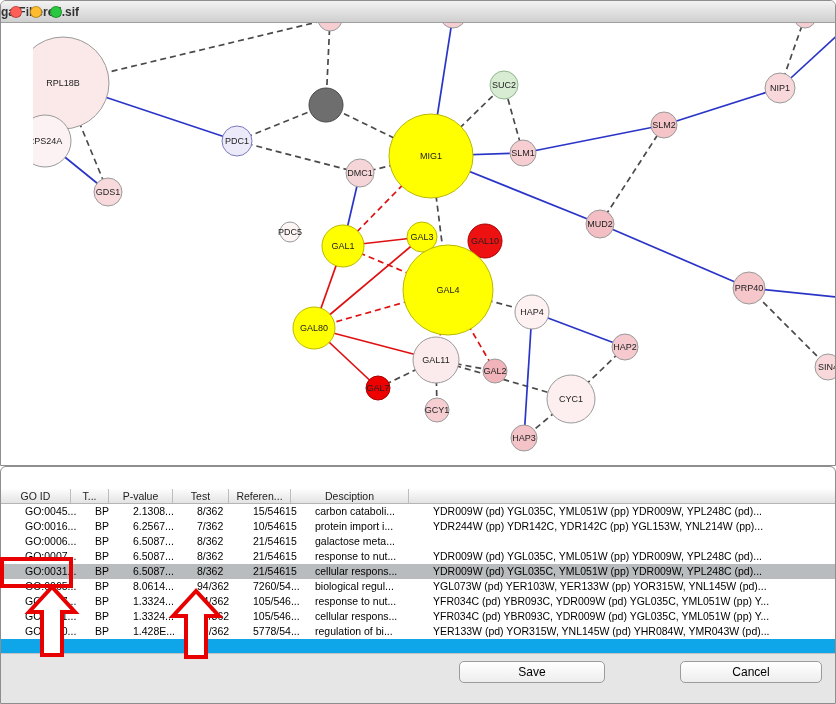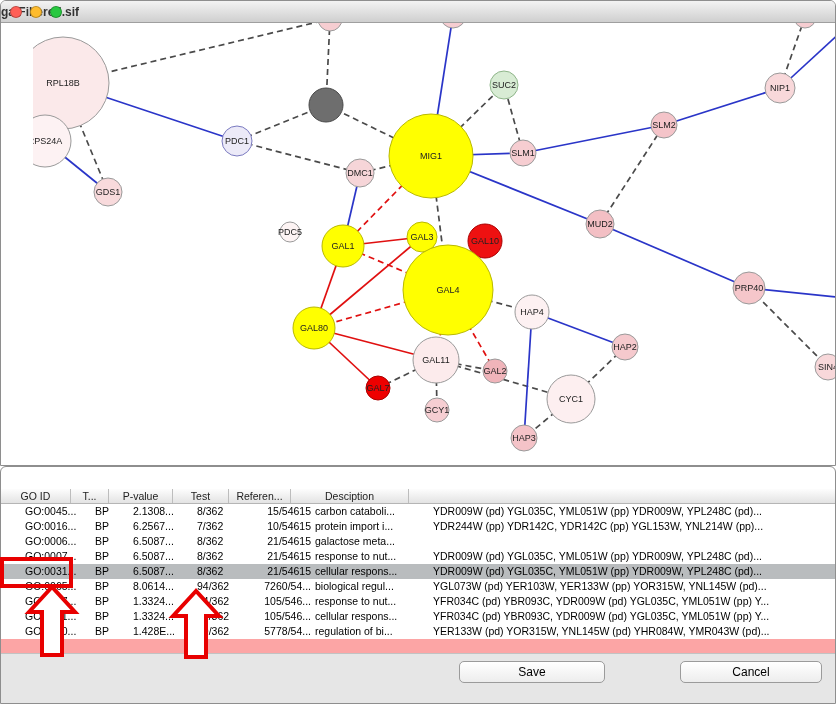--- a/index.html
+++ b/index.html
@@ -17,28 +17,28 @@
   .light { width:12px; height:12px; border-radius:50%; border:1px solid rgba(0,0,0,.25); }
   .light.red { background:#ff5f57; }
   .light.yellow { background:#febc2e; }
   .light.green { background:#28c840; }
   .light.inactive { background:#cdcdcd; }
 
   #network-canvas-wrap { position:relative; width:834px; height:442px; background:#ffffff; overflow:hidden;padding-left:32px; }
   svg text.node-label { font-family:"Liberation Sans", sans-serif; font-size:9px; fill:#222; }
 
   
-  #table-area { position:absolute; top:22px; left:0; width:834px; height:164px; background:#fca5a5; }
+  #table-area { position:absolute; top:22px; left:0; width:834px; height:164px; background:#0ea5e9; }
   #table-head { display:flex; height:15px; background:linear-gradient(#fdfdfd,#e3e3e3); border-bottom:1px solid #b5b5b5; }
   #table-head .th { font-size:10.5px; color:#222; text-align:center; border-right:1px solid #bdbdbd;
     overflow:hidden; white-space:nowrap; line-height:14px; }
   #table-body .tr { display:flex; height:15px; background:#fff;padding-left:20px; }
   #table-body .tr.selected { background:#b9bcbe; }
   #table-body .td { font-size:10.5px; color:#000; padding-left:4px; overflow:hidden; white-space:nowrap; line-height:15px; }
-  .col0{width:70px;} .col1{width:38px;} .col2{width:64px;} .col3{width:56px;} .col4{width:62px;text-align:right;} .col5{width:118px;} .col6{flex:1;}
+  .col0{width:70px;} .col1{width:38px;} .col2{width:64px;} .col3{width:56px;} .col4{width:62px;} .col5{width:118px;} .col6{flex:1;}
 
   #footer { position:absolute; top:186px; left:0; width:834px; height:50px; background:#e6e6e6; border-top:1px solid #c2c2c2; }
   .mac-btn { position:absolute; top:7px; height:22px; border:1px solid #9b9b9b; border-radius:5px;
     background:linear-gradient(#ffffff,#ededed); font-size:12px; color:#000; font-family:"Liberation Sans", sans-serif; }
   #save-btn { left:458px; width:146px; }
   #cancel-btn { left:679px; width:142px; }
 
   #annotation-layer { position:absolute; left:0; top:0; width:836px; height:704px; z-index:40; pointer-events:none; }
 </style>
 </head>

